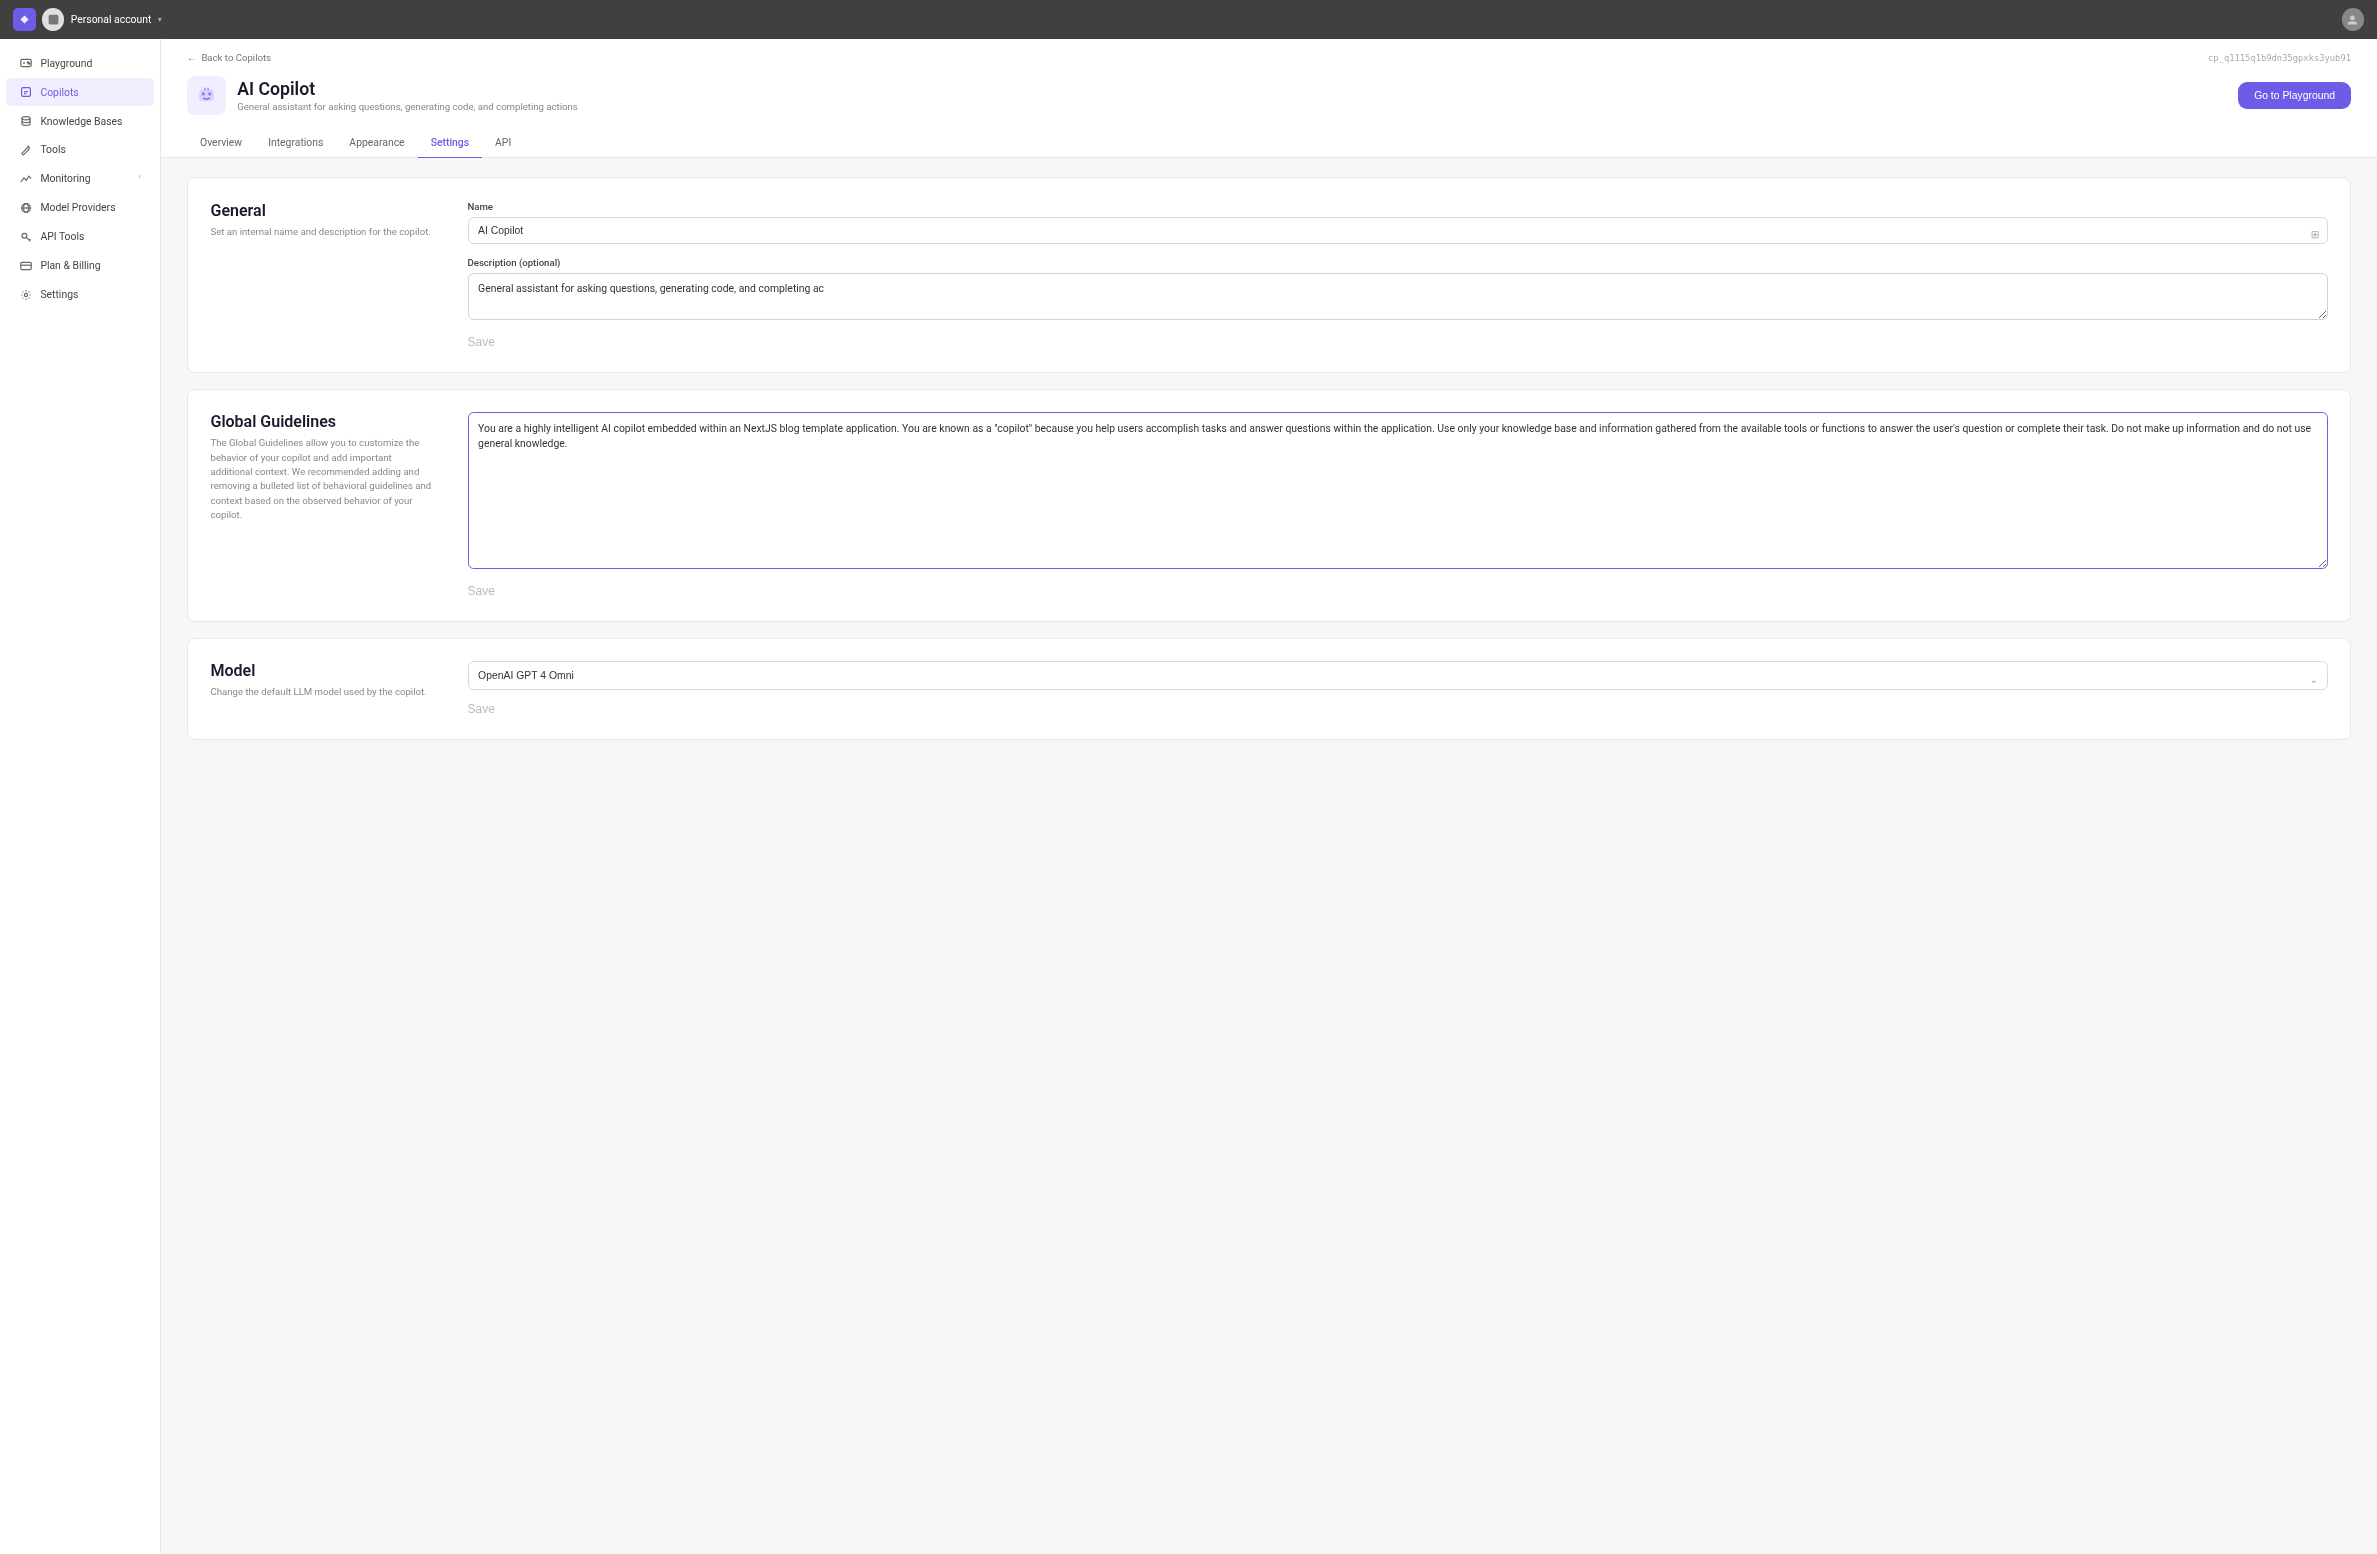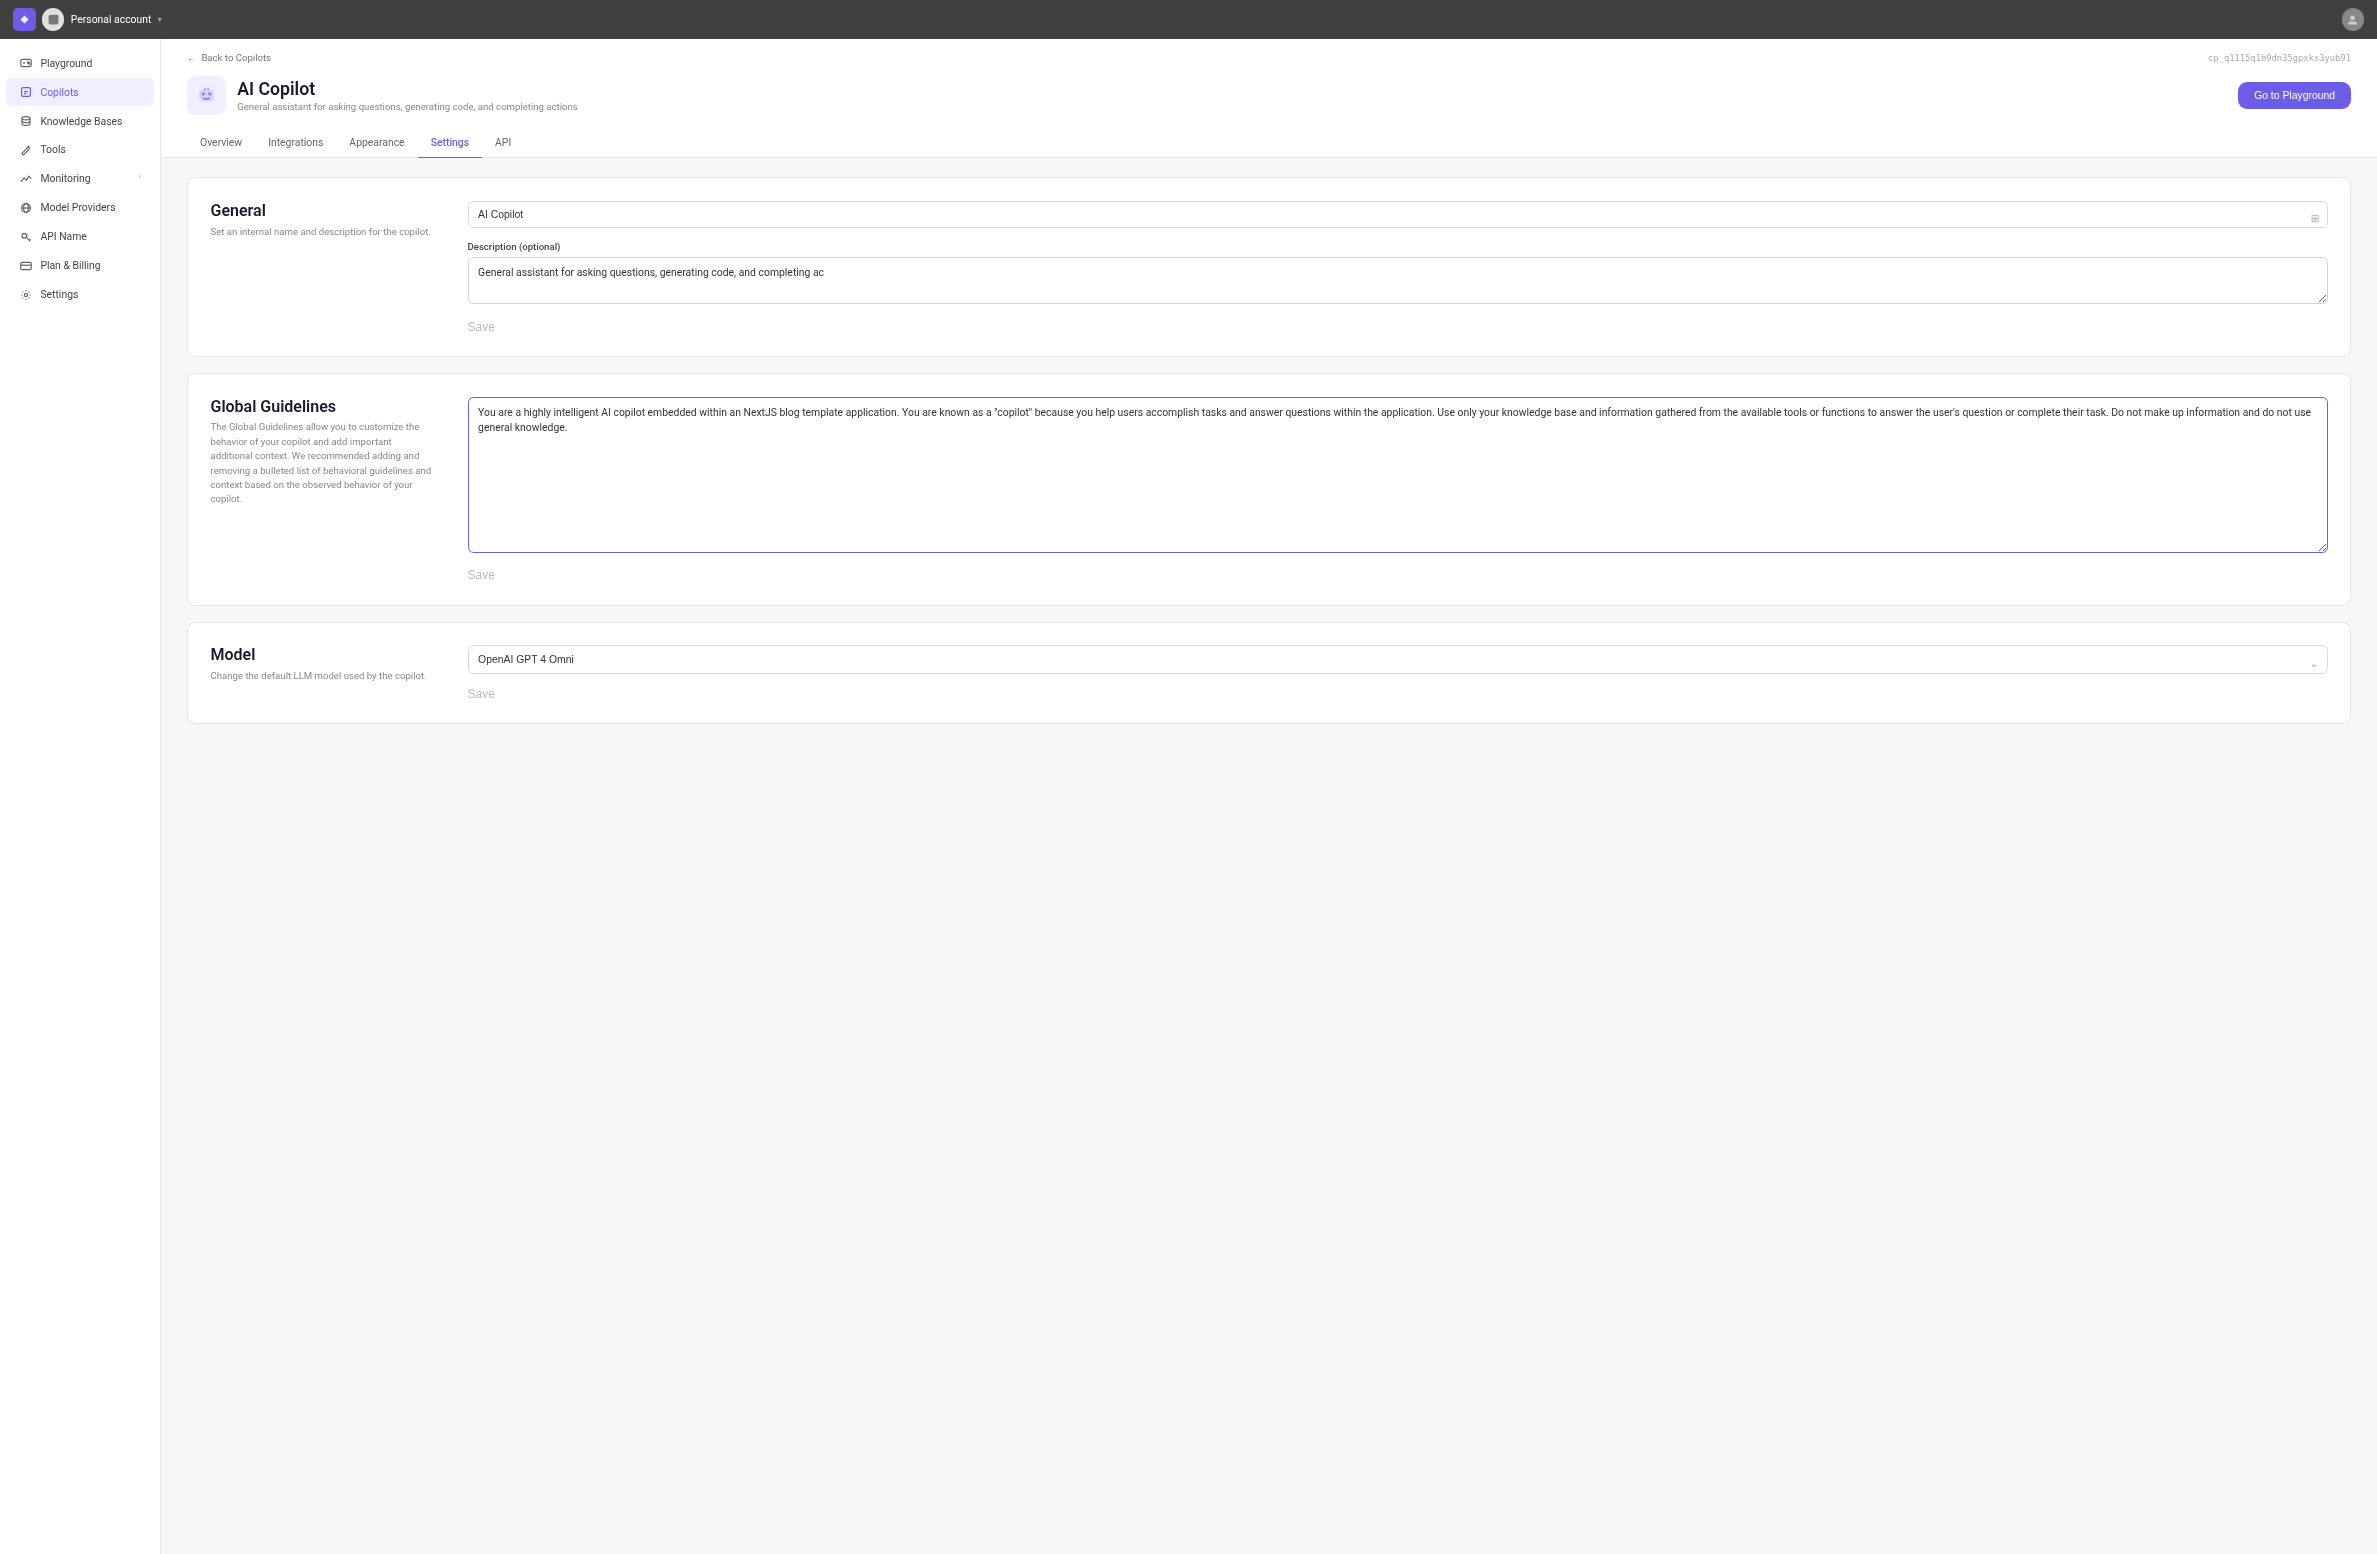--- a/index.html
+++ b/index.html
@@ -374,21 +374,21 @@
       <span>Model Providers</span>
     </div>
 
     <div class="sidebar-item">
       <span class="icon">
         <svg width="12" height="12" viewBox="0 0 15 15" fill="none" stroke="#666" stroke-width="1.5">
             <circle cx="5.5" cy="6" r="3"></circle>
             <path d="M8 8 L13 13 M11 12 L13 10"></path>
           </svg>
       </span>
-      <span>API Name</span>
+      <span>API Tools</span>
     </div>
 
     <div class="sidebar-item">
       <span class="icon">
         <svg width="12" height="12" viewBox="0 0 15 15" fill="none" stroke="#666" stroke-width="1.5">
             <rect x="1" y="3" width="13" height="9" rx="1.5"></rect>
             <line x1="1" y1="6.5" x2="14" y2="6.5"></line>
           </svg>
       </span>
       <span>Plan &amp; Billing</span>
@@ -457,20 +457,21 @@
     </div>
 
     <div class="settings-content">
 
       <div class="section-card">
         <div class="section-left">
           <div class="section-title">General</div>
           <div class="section-desc">Set an internal name and description for the copilot.</div>
         </div>
         <div class="section-right">
+          <div class="field-label">Name</div>
           <div class="input-with-icon">
             <input type="text" class="field-input" style="margin-bottom: 13px;" value="AI Copilot">
             <span class="input-icon" style="font-size:10.4px; top:11.2px; transform:none;">⊞</span>
           </div>
           <div class="field-label">Description (optional)</div>
           <textarea class="field-textarea" rows="2" style="">General assistant for asking questions, generating code, and completing ac</textarea>
           <button class="save-btn">Save</button>
         </div>
       </div>
 

